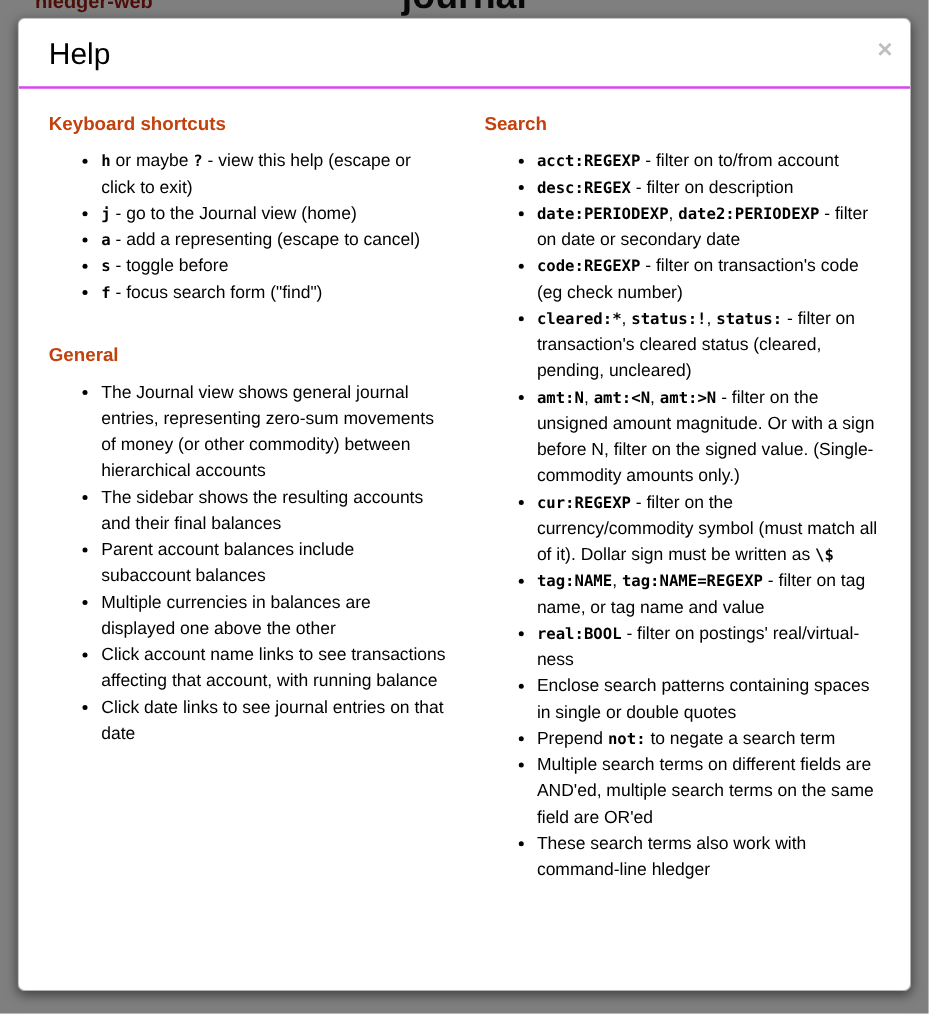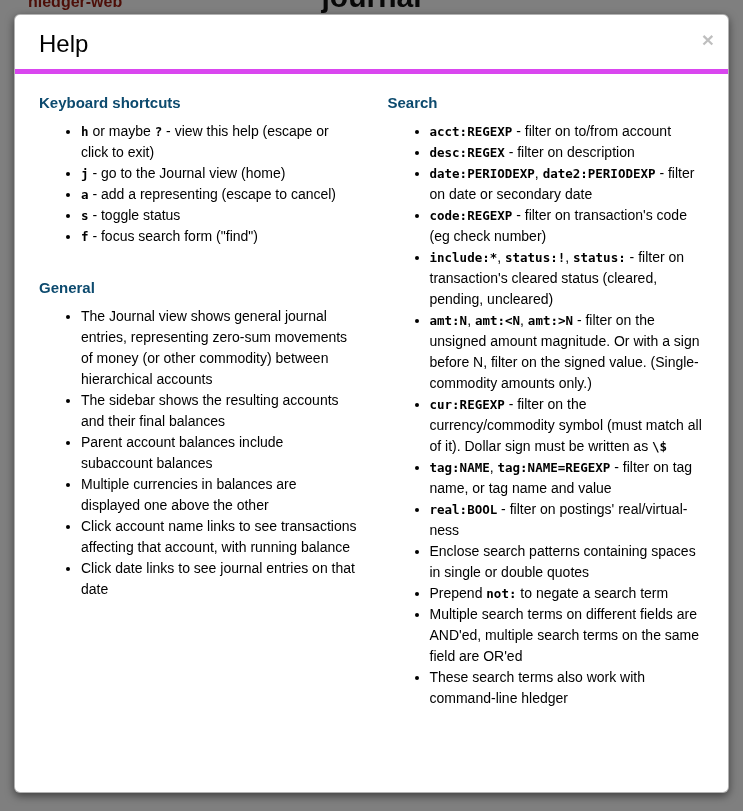--- a/index.html
+++ b/index.html
@@ -41,21 +41,21 @@
     background: #fff;
     border: 1px solid rgba(0,0,0,0.3);
     border-radius: 6px;
     box-shadow: 0 3px 9px rgba(0,0,0,0.5);
     z-index: 2;
     overflow: hidden;
   }
   .modal-header {
     position: relative;
     padding: 15px 15px 10px 24px;
-    border-bottom: 5px solid #d946ef;
+    border-bottom: 2px solid #d946ef;
   }
   .modal-title {
     margin: 0;
     font-size: 24px;
     font-weight: 500;
     color: #000;
     line-height: 1.2;
   }
   .close-btn {
     position: absolute; right: 14px; top: 14px;
@@ -68,21 +68,21 @@
     display: flex;
     padding: 8px 8px 16px 8px;
   }
   .col {
     width: 50%;
     padding: 0 14px 0 16px;
   }
   .section-heading {
     font-size: 15px;
     font-weight: bold;
-    color: #0c4a6e;
+    color: #c2410c;
     margin: 12px 0 10px 0;
   }
   .section-heading.spaced { margin-top: 32px; }
   ul.items {
     margin: 0 0 8px 0;
     padding-left: 26px;
     list-style: disc;
   }
   ul.items li {
     font-size: 14px;
@@ -112,41 +112,41 @@
     <h2 class="modal-title">Help</h2>
     <button class="close-btn">×</button>
   </div>
   <div class="modal-body">
     <div class="col">
       <h3 class="section-heading">Keyboard shortcuts</h3>
       <ul class="items">
           <li><code>h</code><span> or maybe </span><code>?</code><span> - view this help (escape or click to exit)</span></li>
           <li><code>j</code><span> - go to the Journal view (home)</span></li>
           <li><code>a</code><span> - add a representing (escape to cancel)</span></li>
-          <li><code>s</code><span> - toggle status</span></li>
+          <li><code>s</code><span> - toggle before</span></li>
           <li><code>f</code><span> - focus search form ("find")</span></li>
         </ul>
       <h3 class="section-heading spaced">General</h3>
       <ul class="items">
           <li><span>The Journal view shows general journal entries, representing zero-sum movements of money (or other commodity) between hierarchical accounts</span></li>
           <li><span>The sidebar shows the resulting accounts and their final balances</span></li>
           <li><span>Parent account balances include subaccount balances</span></li>
           <li><span>Multiple currencies in balances are displayed one above the other</span></li>
           <li><span>Click account name links to see transactions affecting that account, with running balance</span></li>
           <li><span>Click date links to see journal entries on that date</span></li>
         </ul>
     </div>
     <div class="col">
       <h3 class="section-heading">Search</h3>
       <ul class="items">
           <li><code>acct:REGEXP</code><span> - filter on to/from account</span></li>
           <li><code>desc:REGEX</code><span> - filter on description</span></li>
           <li><code>date:PERIODEXP</code><span>, </span><code>date2:PERIODEXP</code><span> - filter on date or secondary date</span></li>
           <li><code>code:REGEXP</code><span> - filter on transaction's code (eg check number)</span></li>
-          <li><code>include:*</code><span>, </span><code>status:!</code><span>, </span><code>status:</code><span> - filter on transaction's cleared status (cleared, pending, uncleared)</span></li>
+          <li><code>cleared:*</code><span>, </span><code>status:!</code><span>, </span><code>status:</code><span> - filter on transaction's cleared status (cleared, pending, uncleared)</span></li>
           <li><code>amt:N</code><span>, </span><code>amt:&lt;N</code><span>, </span><code>amt:&gt;N</code><span> - filter on the unsigned amount magnitude. Or with a sign before N, filter on the signed value. (Single-commodity amounts only.)</span></li>
           <li><code>cur:REGEXP</code><span> - filter on the currency/commodity symbol (must match all of it). Dollar sign must be written as </span><code>\$</code></li>
           <li><code>tag:NAME</code><span>, </span><code>tag:NAME=REGEXP</code><span> - filter on tag name, or tag name and value</span></li>
           <li><code>real:BOOL</code><span> - filter on postings' real/virtual-ness</span></li>
           <li><span>Enclose search patterns containing spaces in single or double quotes</span></li>
           <li><span>Prepend </span><code>not:</code><span> to negate a search term</span></li>
           <li><span>Multiple search terms on different fields are AND'ed, multiple search terms on the same field are OR'ed</span></li>
           <li><span>These search terms also work with command-line hledger</span></li>
         </ul>
     </div>

